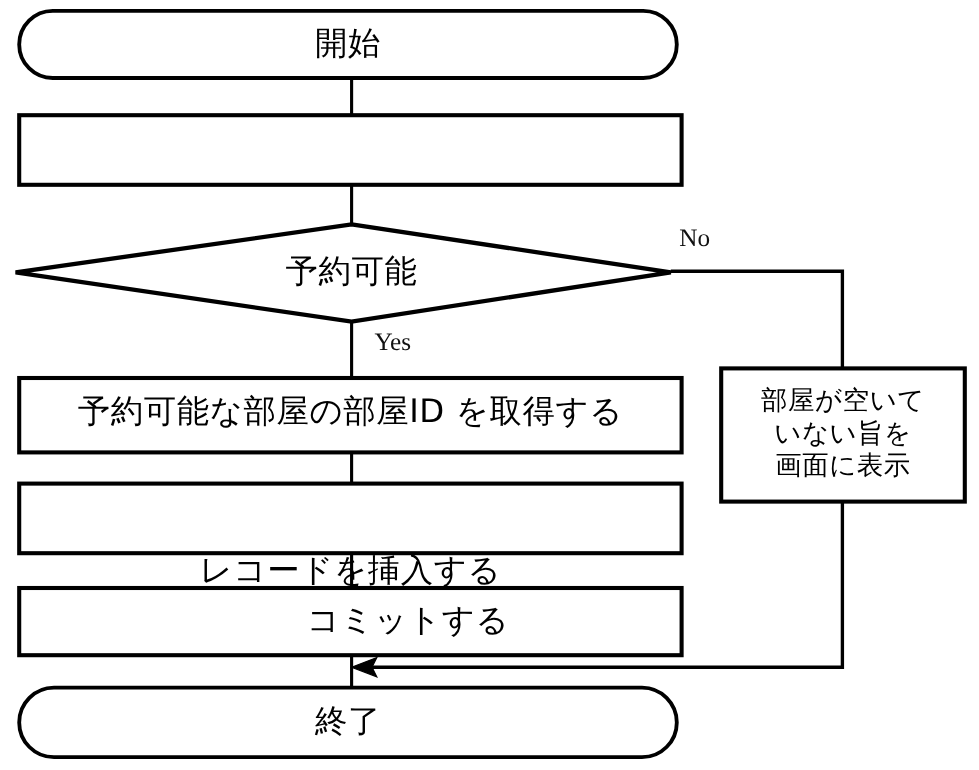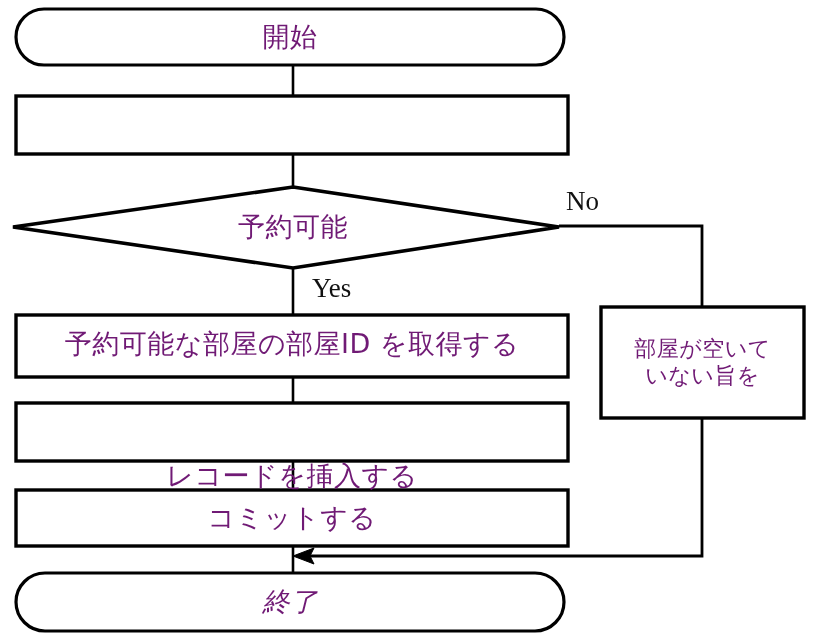--- a/index.html
+++ b/index.html
@@ -24,39 +24,39 @@
     top: 0;
     width: 816px;
     height: 642px;
   }
   .shape-label {
     position: absolute;
     display: flex;
     align-items: center;
     justify-content: center;
     text-align: center;
-    color: #701a75;
+    color: #000000;
     letter-spacing: 0.5px;
     white-space: pre;
     pointer-events: none;
   }
   .label-jp {
     font-family: "DejaVu Sans", "Liberation Sans", sans-serif;
     font-size: 27px;
     line-height: 1.12;
   }
   .label-jp-small {
     font-family: "DejaVu Sans", "Liberation Sans", sans-serif;
     font-size: 22px;
     line-height: 1.22;
   }
   .edge-label {
     position: absolute;
     font-family: "Liberation Serif", "DejaVu Serif", serif;
-    font-size: 27px;
+    font-size: 21px;
     color: #111111;
     white-space: nowrap;
   }
 </style>
 </head>
 <body>
 
 <div id="flow-root">
 
   <svg id="flow-svg" viewBox="0 0 816 642" xmlns="http://www.w3.org/2000/svg">
@@ -101,22 +101,23 @@
   <div class="shape-label label-jp" style="left:150px; top:198px; width:286px; height:58px;">予約可能</div>
 
   <div class="edge-label" style="left:566px; top:186px;">No</div>
 
   <div class="edge-label" style="left:312px; top:273px;">Yes</div>
 
   <div class="shape-label label-jp" style="left:16px; top:315px; width:552px; height:58px;text-align:center;">予約可能な部屋の部屋ID を取得する</div>
 
   <div class="shape-label label-jp" style="left:16px; top:403px; width:552px; height:58px;margin-top:44px;">レコードを挿入する</div>
 
-  <div class="shape-label label-jp" style="left:16px; top:490px; width:552px; height:56px;">コミットする</div>
+  <div class="shape-label label-jp" style="left:16px; top:490px; width:552px; height:56px;padding-left:48px;">コミットする</div>
 
   <div class="shape-label label-jp-small" style="left:601px; top:307px; width:203px; height:111px; flex-direction:column; justify-content:center;">
     <span>部屋が空いて</span>
     <span>いない旨を</span>
+    <span>画面に表示</span>
   </div>
 
-  <div class="shape-label label-jp" style="left:16px; top:573px; width:548px; height:58px;font-style:italic;">終了</div>
+  <div class="shape-label label-jp" style="left:16px; top:573px; width:548px; height:58px;">終了</div>
 
 </div>
 
 </body></html>

